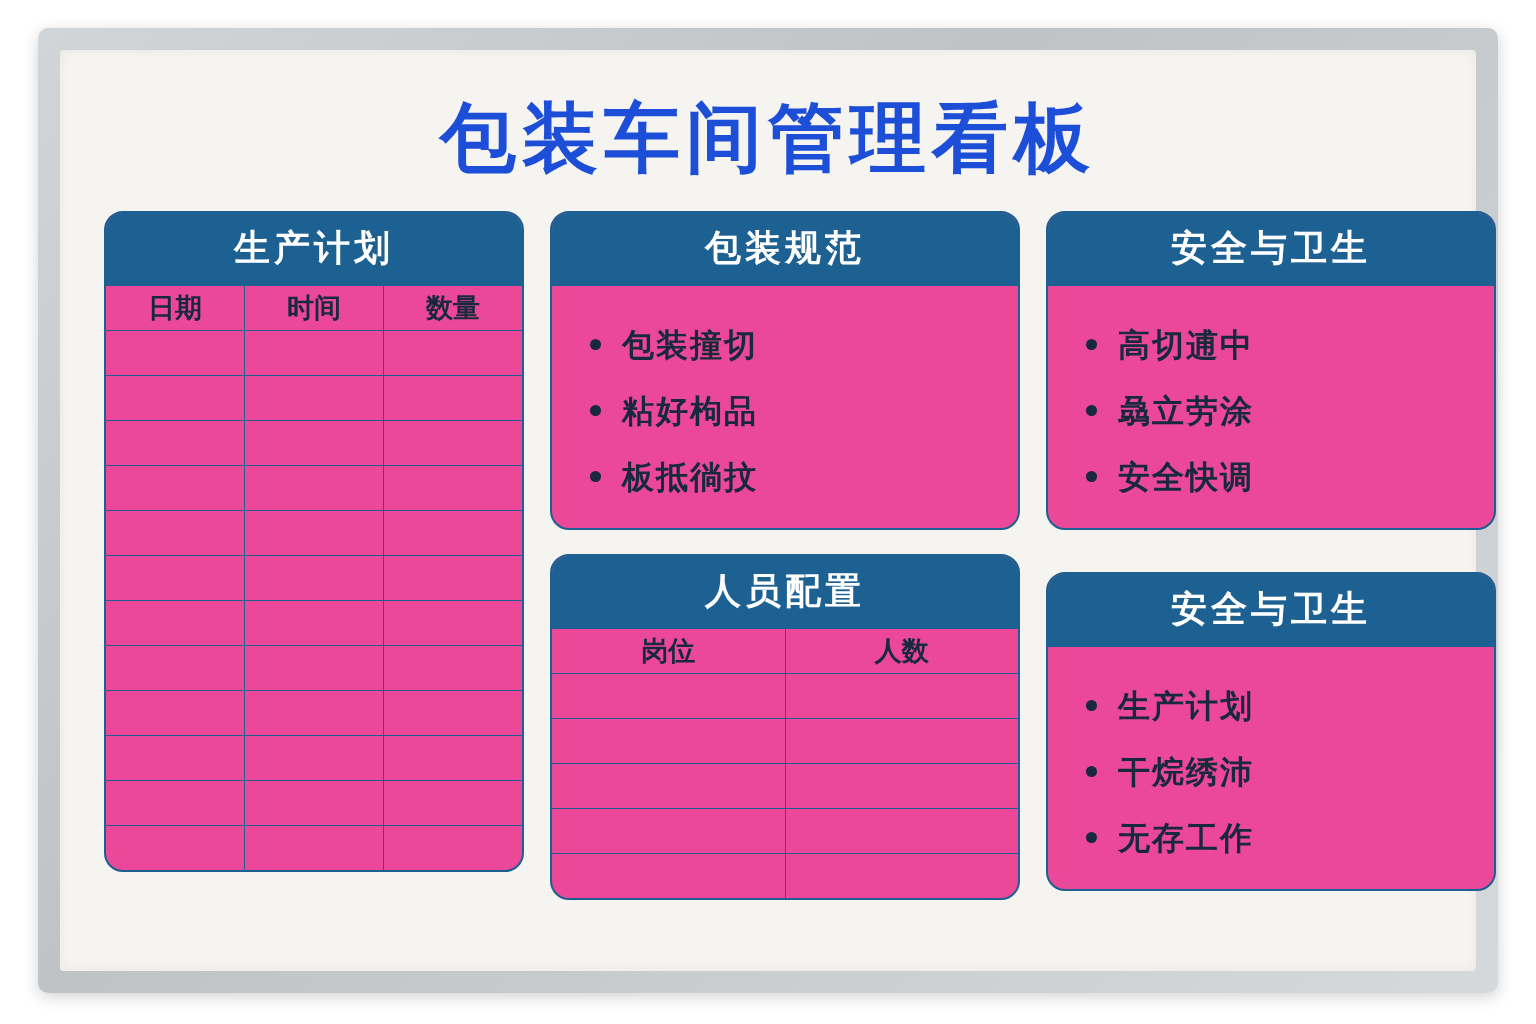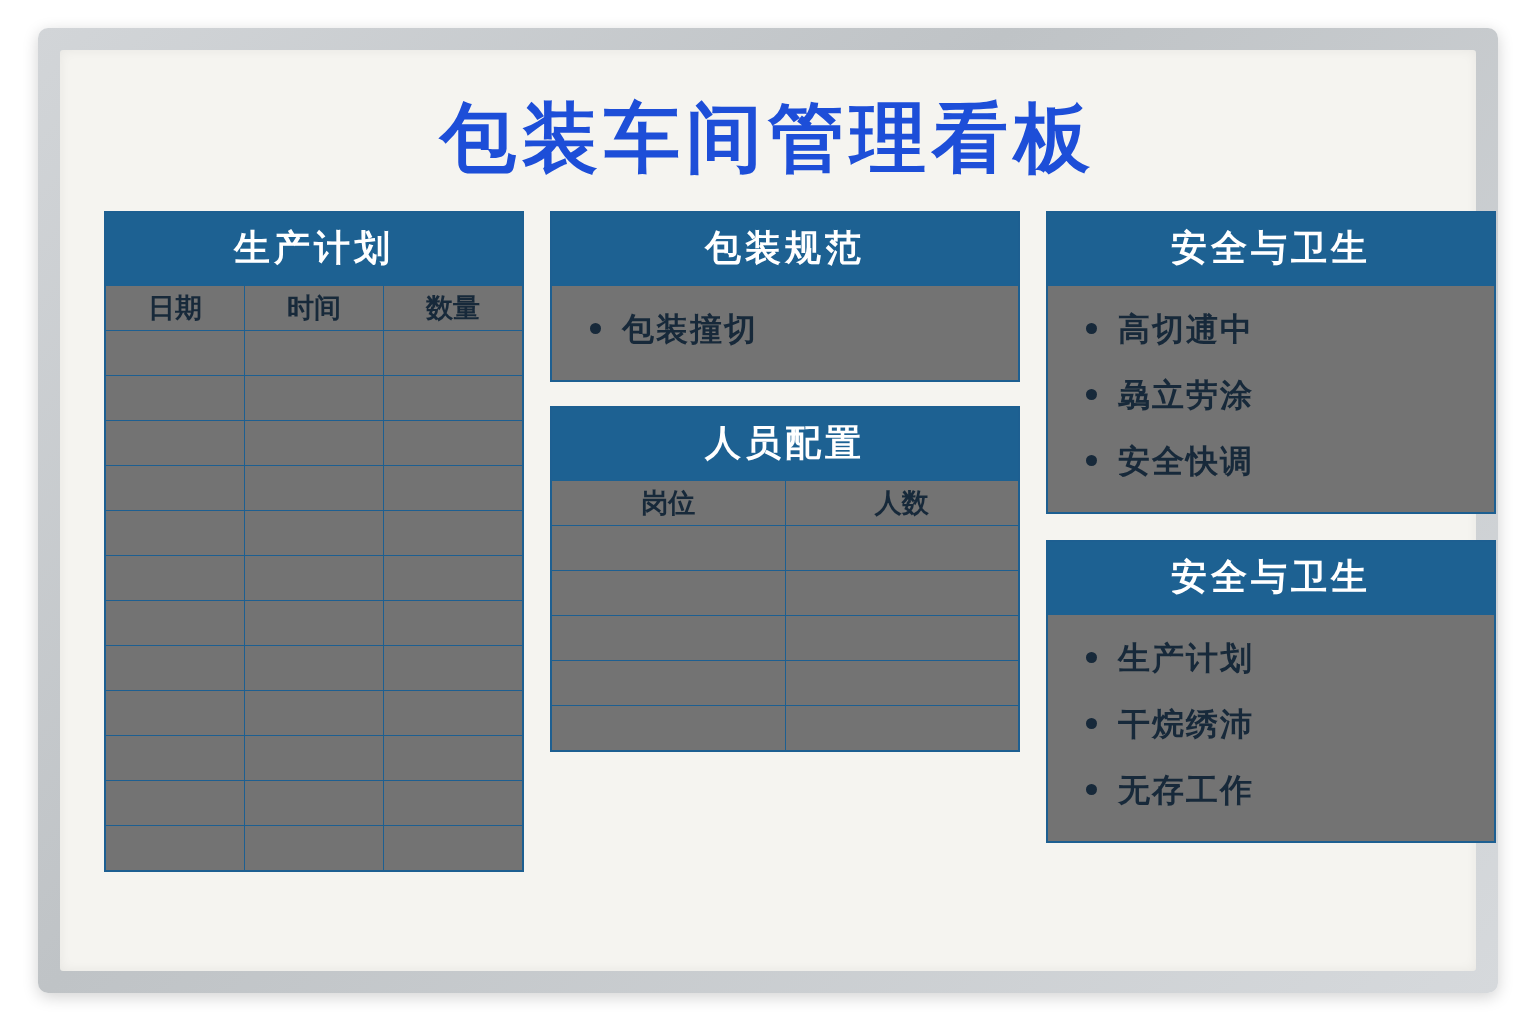--- a/index.html
+++ b/index.html
@@ -51,27 +51,27 @@
   }
 
   
   .columns {
     display: flex;
     gap: 26px;
     align-items: flex-start;
   }
   .col-left  { width: 420px; flex: 0 0 420px; }
   .col-mid   { width: 470px; flex: 0 0 470px; display: flex; flex-direction: column; gap: 24px; }
-  .col-right { width: 450px; flex: 0 0 450px; display: flex; flex-direction: column; gap: 26px; }
+  .col-right { width: 450px; flex: 0 0 450px; display: flex; flex-direction: column; gap: 42px; }
 
   
   .panel {
     border: 2px solid #1d5f91;
-    border-radius: 0;
-    background: #737373;
+    border-radius: 19px;
+    background: #ec4899;
     overflow: hidden;
     box-sizing: border-box;
   }
   .panel-header {
     background: #1d6192;
     color: #ffffff;
     text-align: center;
     font-size: 36px;
     font-weight: bold;
     letter-spacing: 4px;
@@ -104,21 +104,21 @@
   table.kb td:last-child { border-right: none; }
   table.kb tr:last-child td { border-bottom: none; }
 
   .plan-table th, .plan-table td { height: 50.5px; }
   .staff-table th, .staff-table td { height: 48px; }
 
   
   ul.bullets {
     list-style: none;
     margin: 0;
-    padding: 22px 16px 26px 34px;
+    padding: 38px 16px 26px 34px;
   }
   ul.bullets li {
     position: relative;
     font-size: 32px;
     font-weight: bold;
     color: #17293a;
     padding-left: 36px;
     margin-bottom: 22px;
     letter-spacing: 2px;
     white-space: nowrap;
@@ -222,20 +222,22 @@
         </div>
       </div>
 
       <div class="col-mid">
 
         <div class="panel">
           <div class="panel-header">包装规范</div>
           <div class="panel-body">
             <ul class="bullets">
               <li>包装撞切</li>
+              <li>粘好枸品</li>
+              <li>板抵徜抆</li>
             </ul>
           </div>
         </div>
 
         <div class="panel">
           <div class="panel-header">人员配置</div>
           <div class="panel-body">
             <table class="kb staff-table">
               <tbody>
                   <tr>

